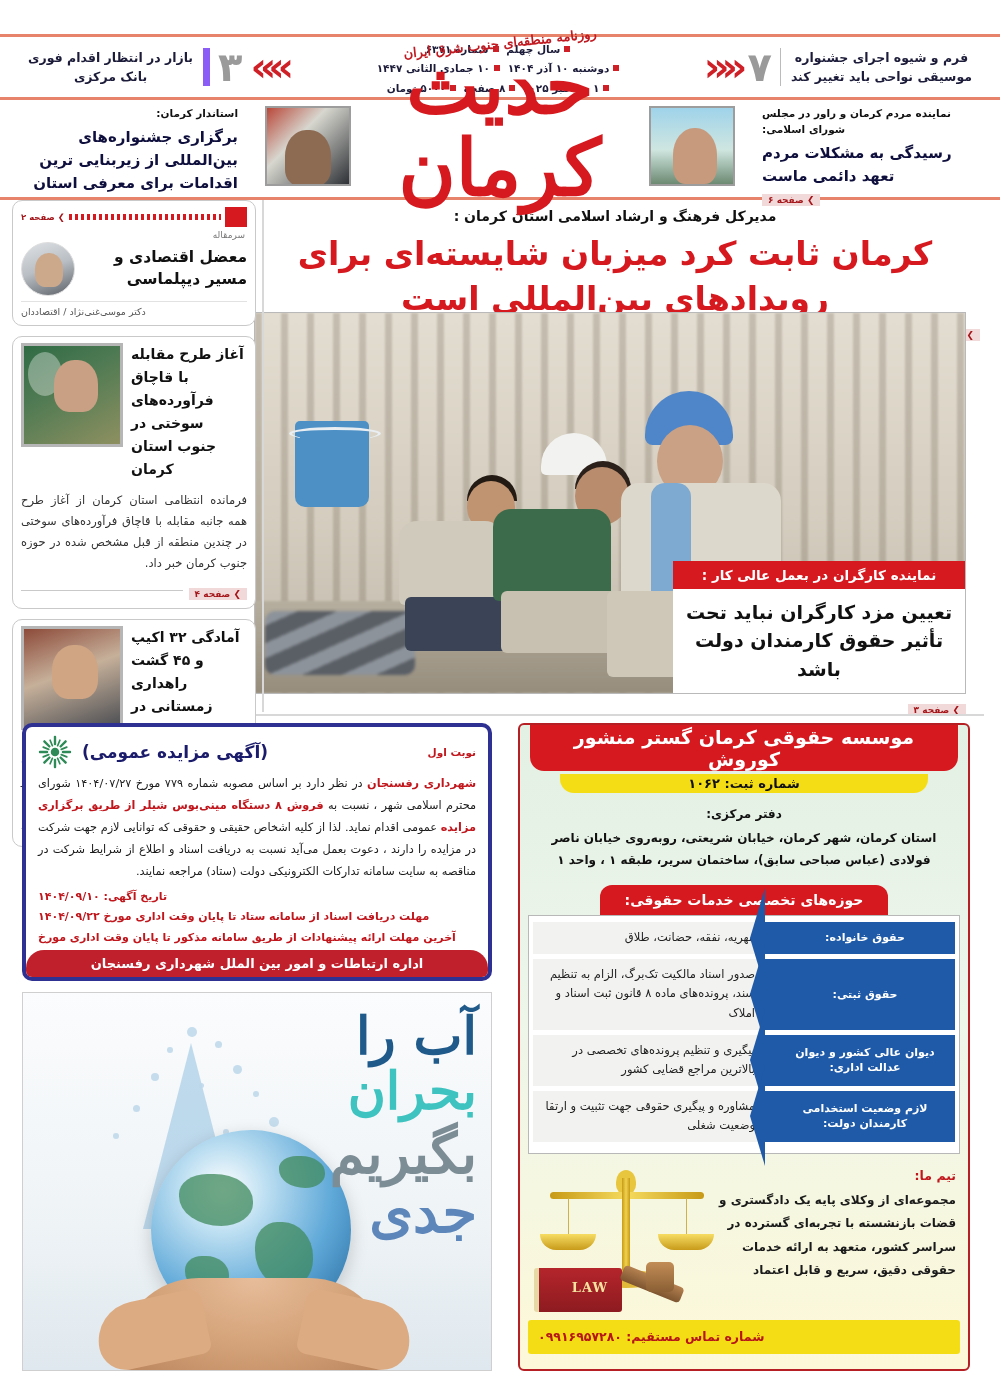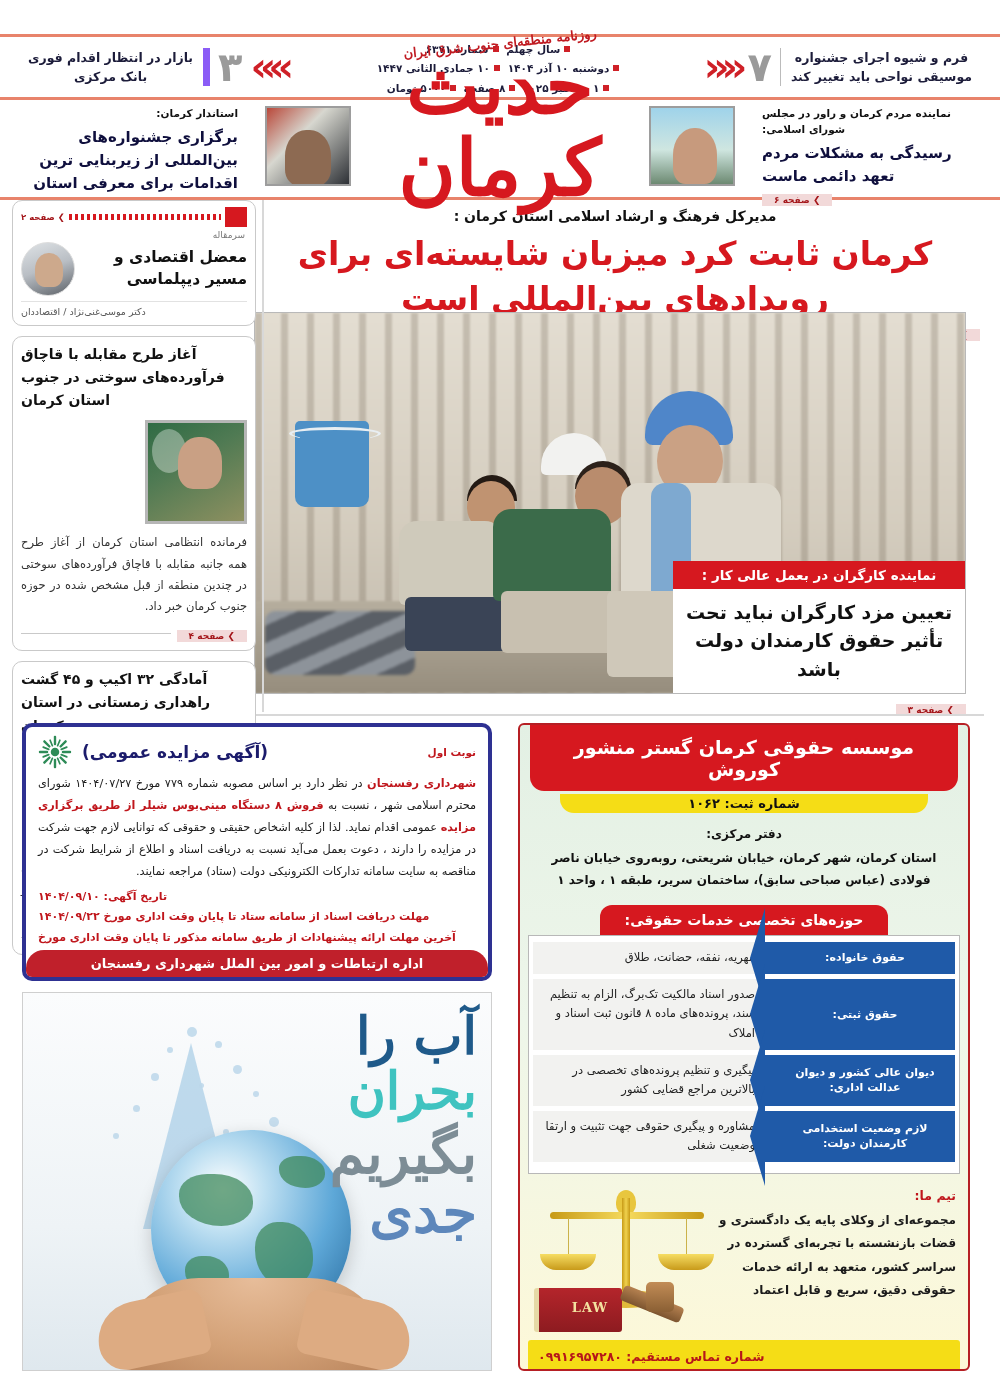--- a/index.html
+++ b/index.html
@@ -85,21 +85,21 @@
     border-radius:48% 48% 28% 28%; background:#c79a7d;
   }
   .hn-body { width: 220px; }
   .hn-kicker { font-size: 10.5px; font-weight: bold; color: #111; line-height: 1.5; }
   .hn-title {
     font-size: 15px; font-weight: bold; color: #0f0f3d; line-height: 1.55;
     margin-top: 4px;
   }
   .pagelink {
     display: inline-block; background: #f2d9d9; color: #a4161a;
-    font-size: 9px; padding: 1px 12px; margin-top: 6px; font-weight: bold;
+    font-size: 9px; padding: 1px 6px; margin-top: 6px; font-weight: bold;
   }
   .hn-left .hn-body { text-align: right; }
   .hn-right .hn-body { text-align: left; }
 
   
   .lead { position: absolute; top: 208px; right: 20px; width: 730px; text-align: center; }
   .lead-kicker { font-size: 14px; font-weight: bold; color: #111; }
   .lead-title {
     font-size: 33px; font-weight: bold; color: #d6181f; line-height: 1.35;
     margin-top: 8px; letter-spacing: -0.5px;
@@ -180,21 +180,21 @@
   .ed-row { display:flex; align-items:center; gap:6px; margin-top: 2px; }
   .ed-avatar {
     width: 54px; height: 54px; border-radius: 50%; flex:0 0 auto;
     background: linear-gradient(160deg,#dfe3e6 0%,#b9bec4 48%,#5c6167 100%);
     position: relative; overflow: hidden; border:1px solid #ddd;
   }
   .ed-avatar::after{content:"";position:absolute;left:13px;top:10px;width:28px;height:34px;border-radius:48% 48% 34% 34%;background:#cda98c;}
   .ed-title { font-size: 15.5px; font-weight: bold; color: #111; flex:1; text-align:right; line-height:1.4;}
   .ed-byline { font-size: 9.5px; color: #555; text-align: left; border-top:1px solid #e2e2e2; margin-top:5px; padding-top:4px;}
 
-  .sb-head { display: flex; gap: 8px; align-items: flex-start; flex-direction: column; }
+  .sb-head { display: flex; gap: 8px; align-items: flex-start; }
   .sb-photo {
     width: 102px; height: 104px; border: 3px solid #b6b6b6; flex: 0 0 auto;
     position: relative; overflow: hidden;
   }
   .sb-photo.police { background: linear-gradient(150deg,#2f6b44 0%,#4f7a53 40%,#8e9060 100%); }
   .sb-photo.police::after{content:"";position:absolute;left:30px;top:14px;width:44px;height:52px;border-radius:46% 46% 34% 34%;background:#c9a084;}
   .sb-photo.police::before{content:"";position:absolute;left:4px;top:6px;width:34px;height:44px;border-radius:50%;background:rgba(255,255,255,.35);}
   .sb-photo.mgr { background: linear-gradient(160deg,#8d4b3a 0%,#c6b09a 45%,#4b4d52 100%); }
   .sb-photo.mgr::after{content:"";position:absolute;left:28px;top:16px;width:46px;height:54px;border-radius:46% 46% 34% 34%;background:#cfa584;}
   .sb-title {
@@ -207,21 +207,21 @@
 
   
   .legalad {
     position: absolute; top: 723px; right: 30px; width: 452px; height: 648px;
     border: 2px solid #b61f24; border-radius: 6px;
     background: linear-gradient(180deg,#e3f0e4 0%,#eef6ea 46%,#fdf8d8 100%);
     overflow: hidden;
   }
   .la-banner {
     background: #d6181f; color: #fff; font-size: 19px; font-weight: bold;
-    text-align: center; padding: 11px 8px; border-radius: 0 0 14px 14px;
+    text-align: center; padding: 1px 8px; border-radius: 0 0 14px 14px;
     margin: 0 10px;
   }
   .la-reg {
     background: #f5dd16; color: #111; font-size: 13px; font-weight: bold;
     text-align: center; padding: 2px 8px; border-radius: 0 0 14px 14px;
     margin: 3px 40px 0 40px;
   }
   .la-office-label { text-align:center; font-size: 12px; font-weight:bold; color:#111; margin-top: 14px; }
   .la-office { text-align:center; font-size: 12px; font-weight:bold; color:#111; line-height:1.85; padding: 6px 14px 0 14px; }
   .la-sub {

